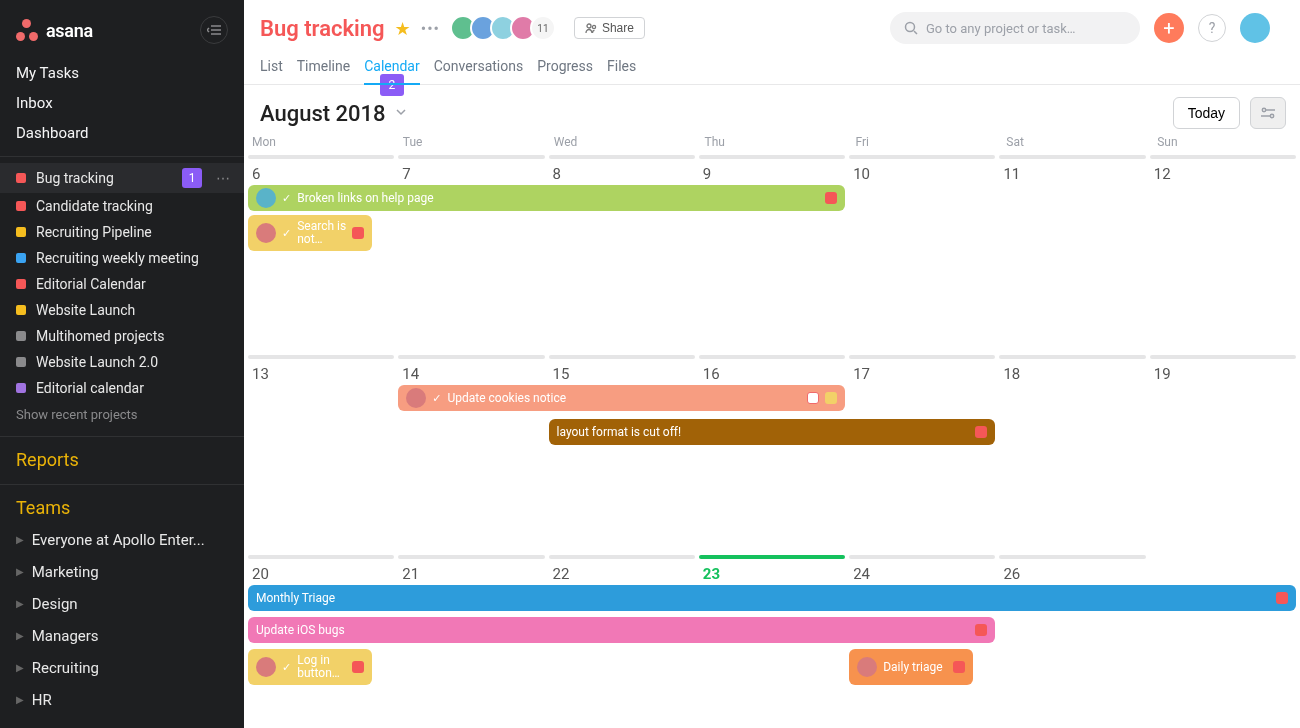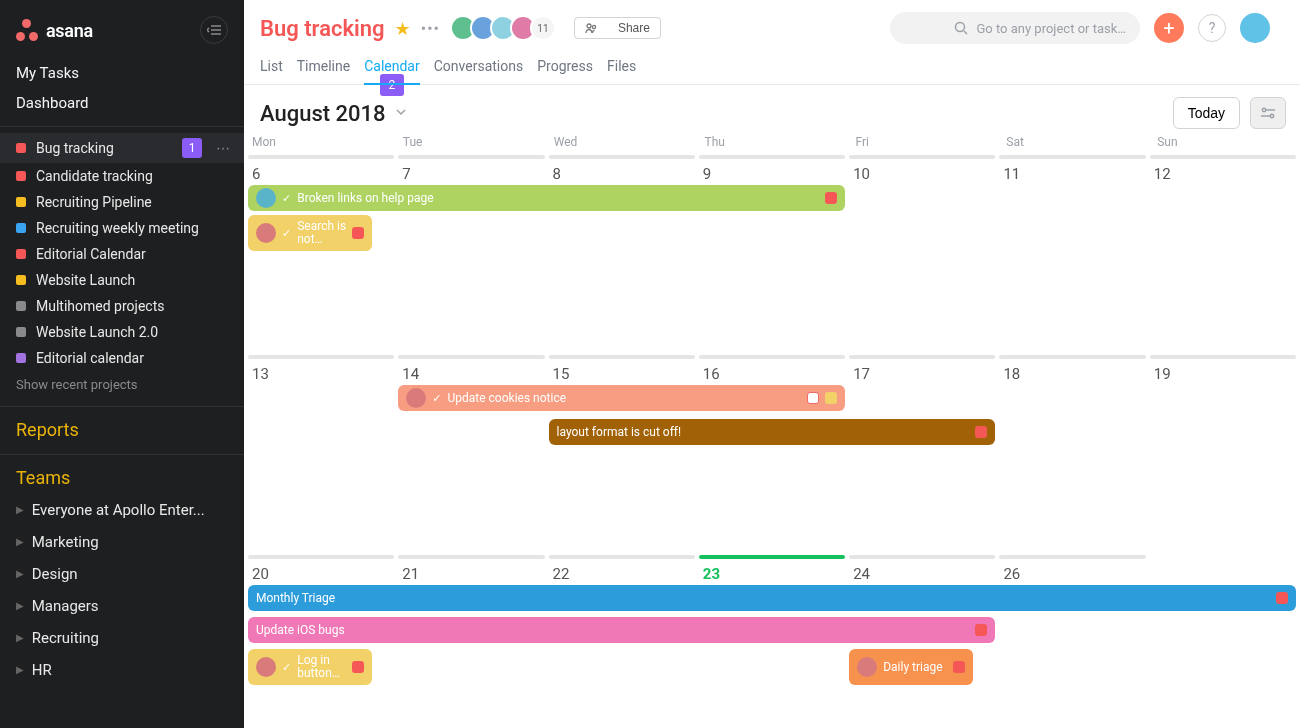--- a/index.html
+++ b/index.html
@@ -35,23 +35,23 @@
 
 .main { flex:1; display:flex; flex-direction:column; position:relative; }
 .header { padding:12px 30px 0 16px; border-bottom:1px solid #e8e8e9;}
 .header-row1 { display:flex; align-items:center; gap:10px;}
 .proj-title { font-size:22px; font-weight:600;}
 .star { color:#f5bd1f; font-size:18px;}
 .more-dots{ color:#9ca0a8; font-size:16px; letter-spacing:1px;}
 .avatars { display:flex; align-items:center; margin-left:6px;}
 .avatars .av{ width:26px; height:26px; border-radius:50%; border:2px solid #fff; margin-left:-6px; display:flex; align-items:center; justify-content:center; font-size:10px;}
 .av-count{ background:#f5f5f5; color:#666; font-size:11px; border:2px solid #fff;}
-.share-btn{ border:1px solid #d1d3d6; border-radius:4px; padding:3px 10px; font-size:12px; color:#555; background:#fff; display:flex; align-items:center; gap:21px; margin-left:8px;}
+.share-btn{ border:1px solid #d1d3d6; border-radius:4px; padding:3px 10px; font-size:12px; color:#555; background:#fff; display:flex; align-items:center; gap:5px; margin-left:8px;}
 .header-right { margin-left:auto; display:flex; align-items:center; gap:14px;}
-.search { width:250px; height:32px; background:#f2f2f3; border-radius:16px; display:flex; align-items:center; padding:0 14px; color:#9ca0a8; gap:8px; font-size:13px;justify-content:flex-end;}
+.search { width:250px; height:32px; background:#f2f2f3; border-radius:16px; display:flex; align-items:center; padding:0 14px; color:#9ca0a8; gap:8px; font-size:13px;}
 .add-btn{ width:30px; height:30px; border-radius:50%; background:#ff7b5c; color:#fff; font-size:20px; display:flex; align-items:center; justify-content:center;}
 .help-btn{ width:28px; height:28px; border-radius:50%; border:1px solid #d1d3d6; color:#9ca0a8; display:flex; align-items:center; justify-content:center; font-size:14px;}
 .user-av{ width:30px; height:30px; border-radius:50%; background:#60c2e6;}
 .tabs{ display:flex; gap:14px; padding:8px 0 0 0; font-size:14px;}
 .tab{ padding:6px 0 10px 0; color:#6f7782; cursor:pointer; position:relative;}
 .tab.active{ color:#14aaf5;}
 .tab.active::after{ content:""; position:absolute; left:0; right:0; bottom:-1px; height:2px; background:#14aaf5;}
 .tab-badge{ position:absolute; top:22px; left:50%; transform:translateX(-50%); background:#8b5cf6; color:#fff; font-size:12px; width:24px; height:22px; border-radius:3px; display:flex; align-items:center; justify-content:center;}
 
 
@@ -104,20 +104,21 @@
         <svg width="14" height="10" viewBox="0 0 14 10" fill="none" stroke="currentColor" stroke-width="1.5">
             <line x1="4" y1="1" x2="14" y2="1"></line>
             <line x1="4" y1="5" x2="14" y2="5"></line>
             <line x1="4" y1="9" x2="14" y2="9"></line>
             <polyline points="2,3 0,5 2,7"></polyline>
           </svg>
       </div>
     </div>
     <div class="nav-main">
       <a>My Tasks</a>
+      <a>Inbox</a>
       <a>Dashboard</a>
     </div>
     <div class="sb-divider"></div>
     <div class="proj-list" id="proj-list">
         <div class="proj active">
           <span class="proj-dot" style="background:#f55757"></span>
           <span class="proj-name">Bug tracking</span>
           <span class="proj-badge">1</span>
           <span class="proj-more">⋯</span>
         </div>

